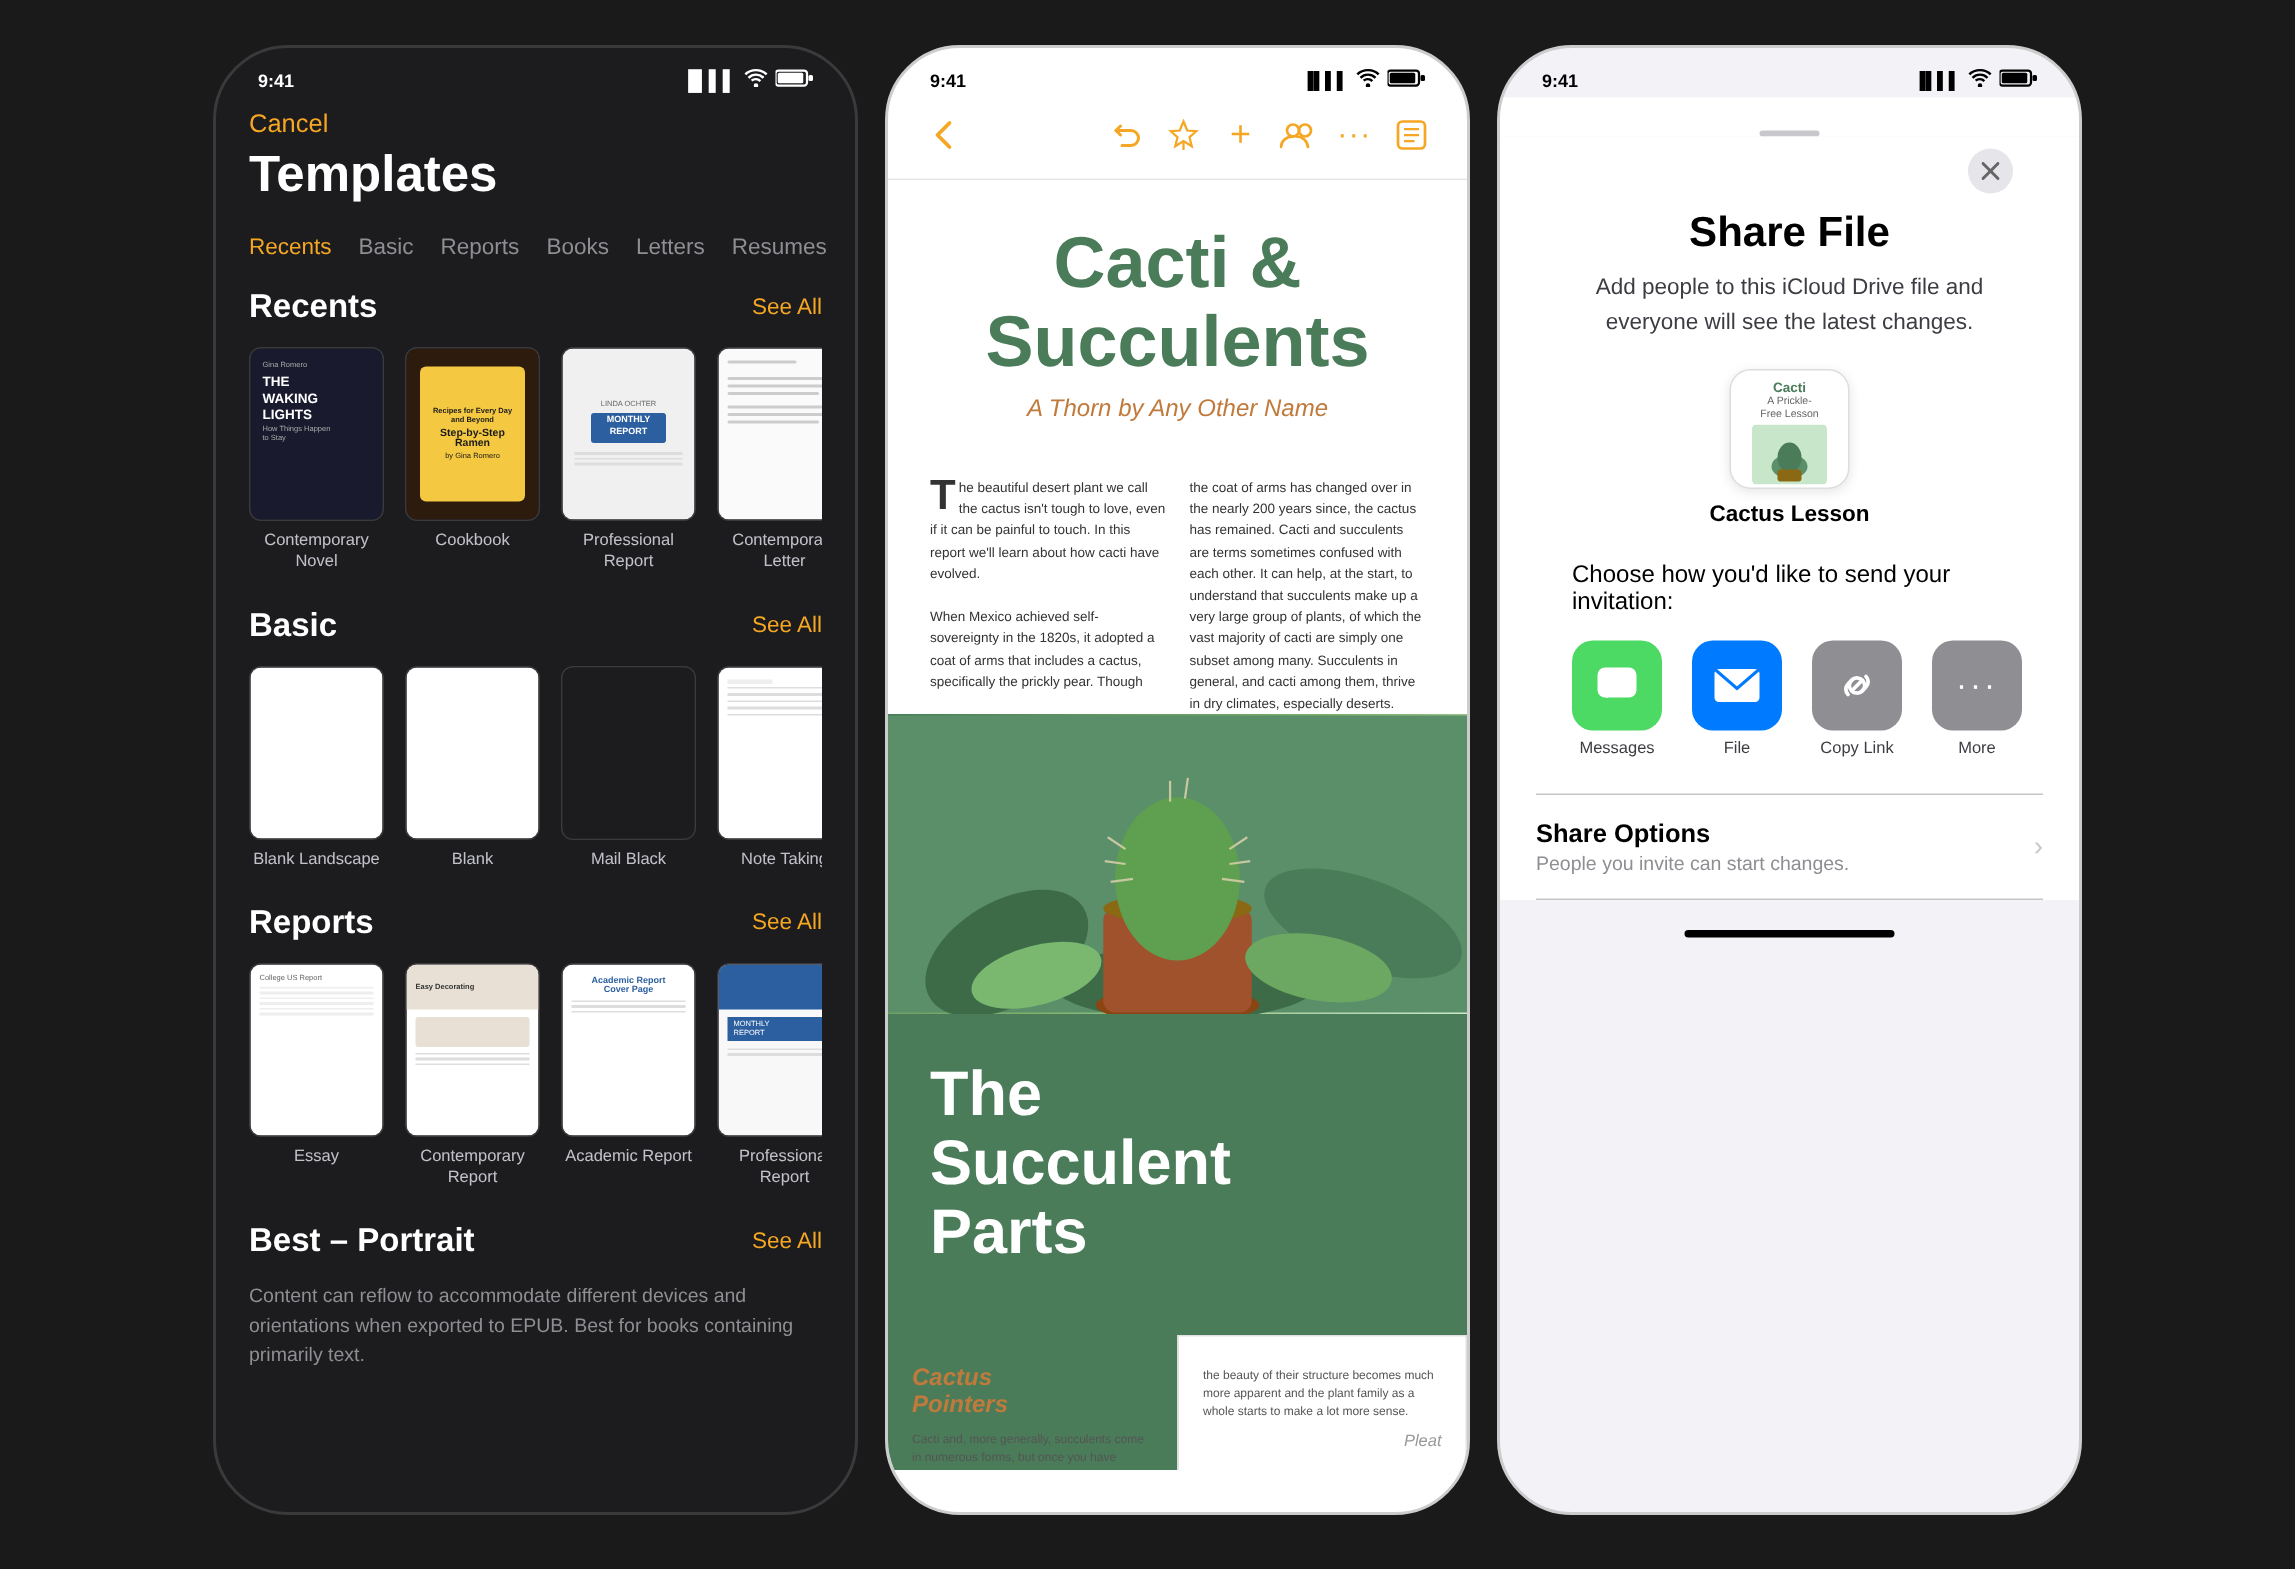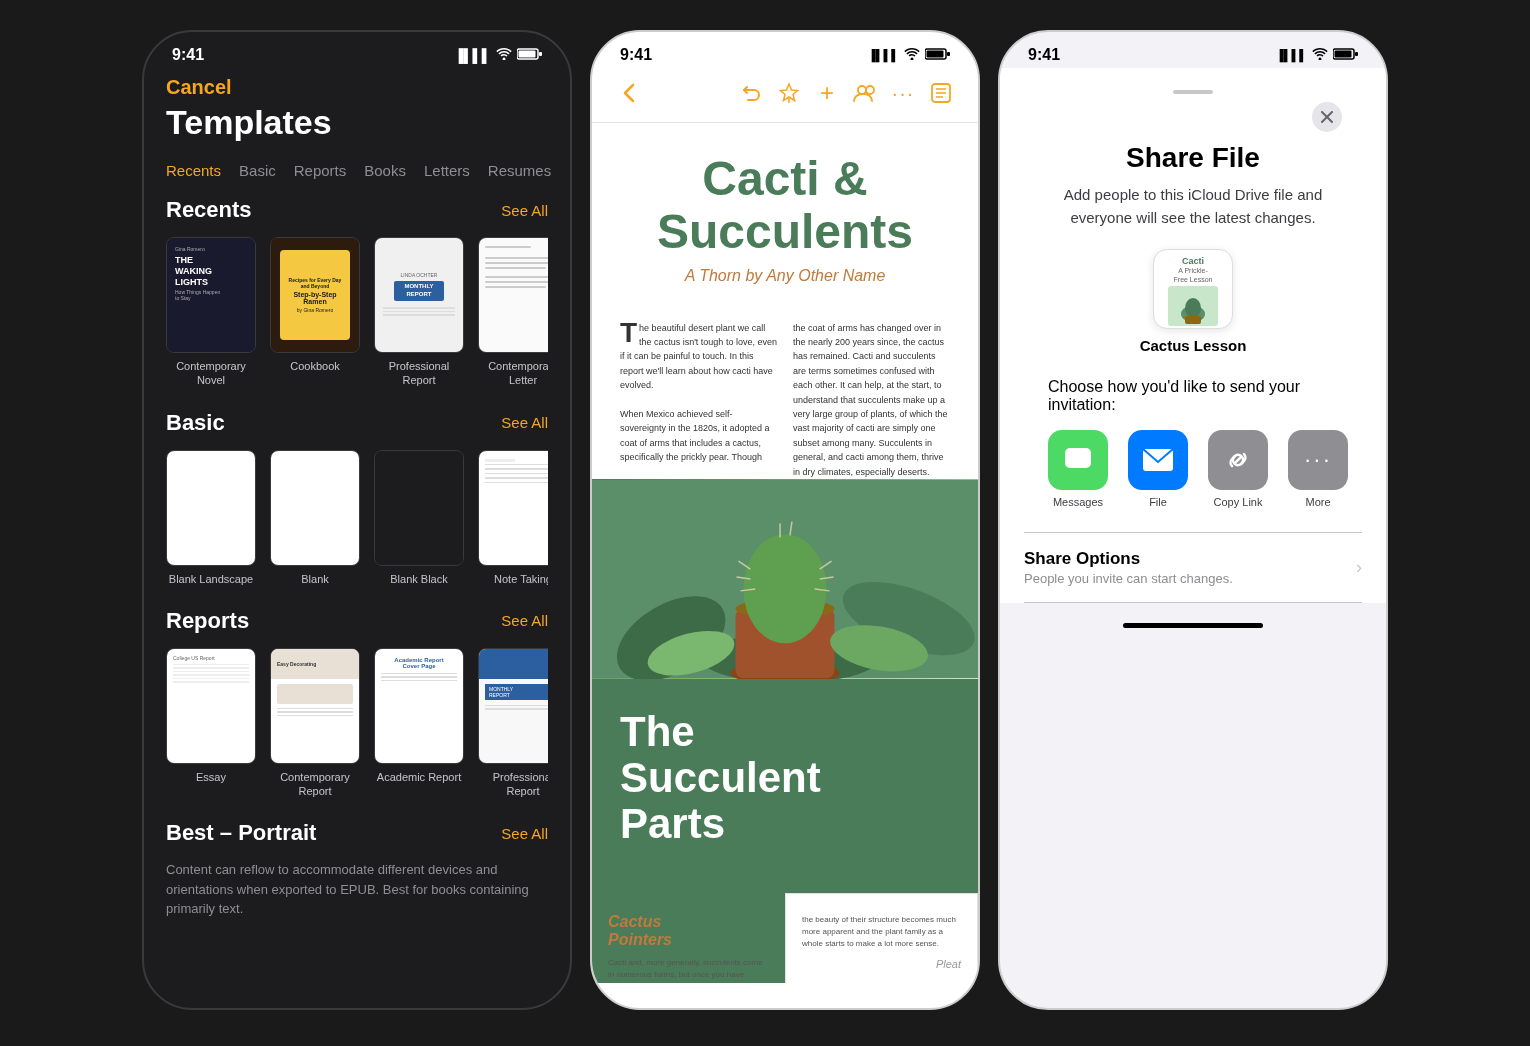--- a/index.html
+++ b/index.html
@@ -53,32 +53,31 @@
     .status-bar {
       display: flex;
       justify-content: space-between;
       align-items: center;
       padding: 14px 28px 4px;
       font-size: 15px;
       font-weight: 600;
     }
     .status-bar.dark { color: #fff; }
     .status-bar.light { color: #000; }
-    .status-time { font-weight: 700; font-size: 16px; }
+    .status-time { font-weight: 700; font-size: 12px; }
     .status-icons { display: flex; align-items: center; gap: 5px; font-size: 13px; }
 
     
     .p1-header {
       padding: 8px 22px 12px;
     }
     .p1-cancel {
       color: #f5a623;
-      font-size: 20px;
+      font-size: 17px;
       cursor: pointer;
-      font-weight: bold;
     }
     .p1-title {
       color: #fff;
       font-size: 34px;
       font-weight: 700;
       margin-top: 4px;
     }
     .p1-nav {
       display: flex;
       gap: 18px;
@@ -673,21 +672,21 @@
         <div class="p1-template-item">
           <div class="p1-template-thumb">
             <div class="thumb-blank"></div>
           </div>
           <span class="p1-template-label">Blank</span>
         </div>
         <div class="p1-template-item">
           <div class="p1-template-thumb">
             <div class="thumb-blank-black"></div>
           </div>
-          <span class="p1-template-label">Blank Black</span>
+          <span class="p1-template-label">Mail Black</span>
         </div>
         <div class="p1-template-item">
           <div class="p1-template-thumb">
             <div class="thumb-note">
               <div style="height:3px;background:#eee;margin-bottom:2px;width:40%;"></div>
               <div class="thumb-note-line"></div>
               <div class="thumb-note-line"></div>
               <div class="thumb-note-line"></div>
               <div class="thumb-note-line"></div>
               <div class="thumb-note-line"></div>

